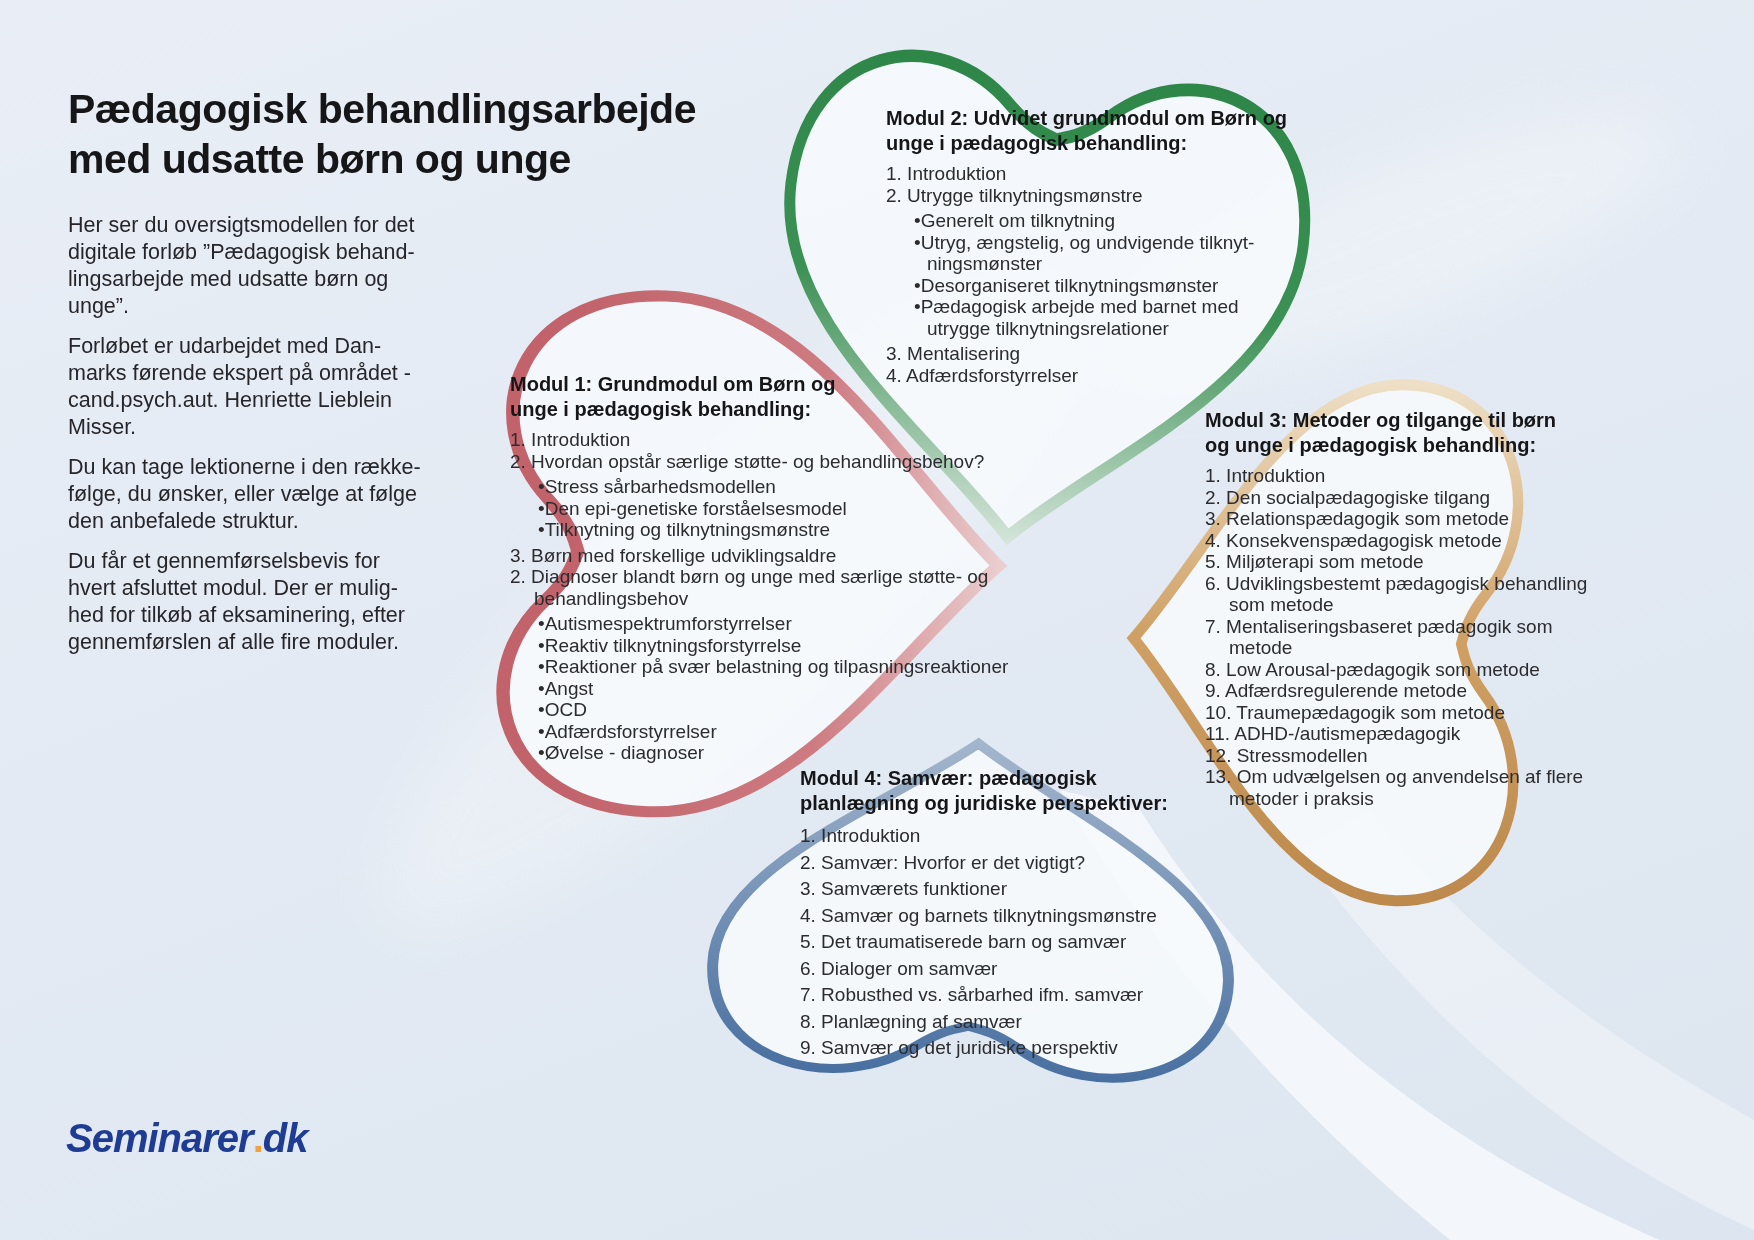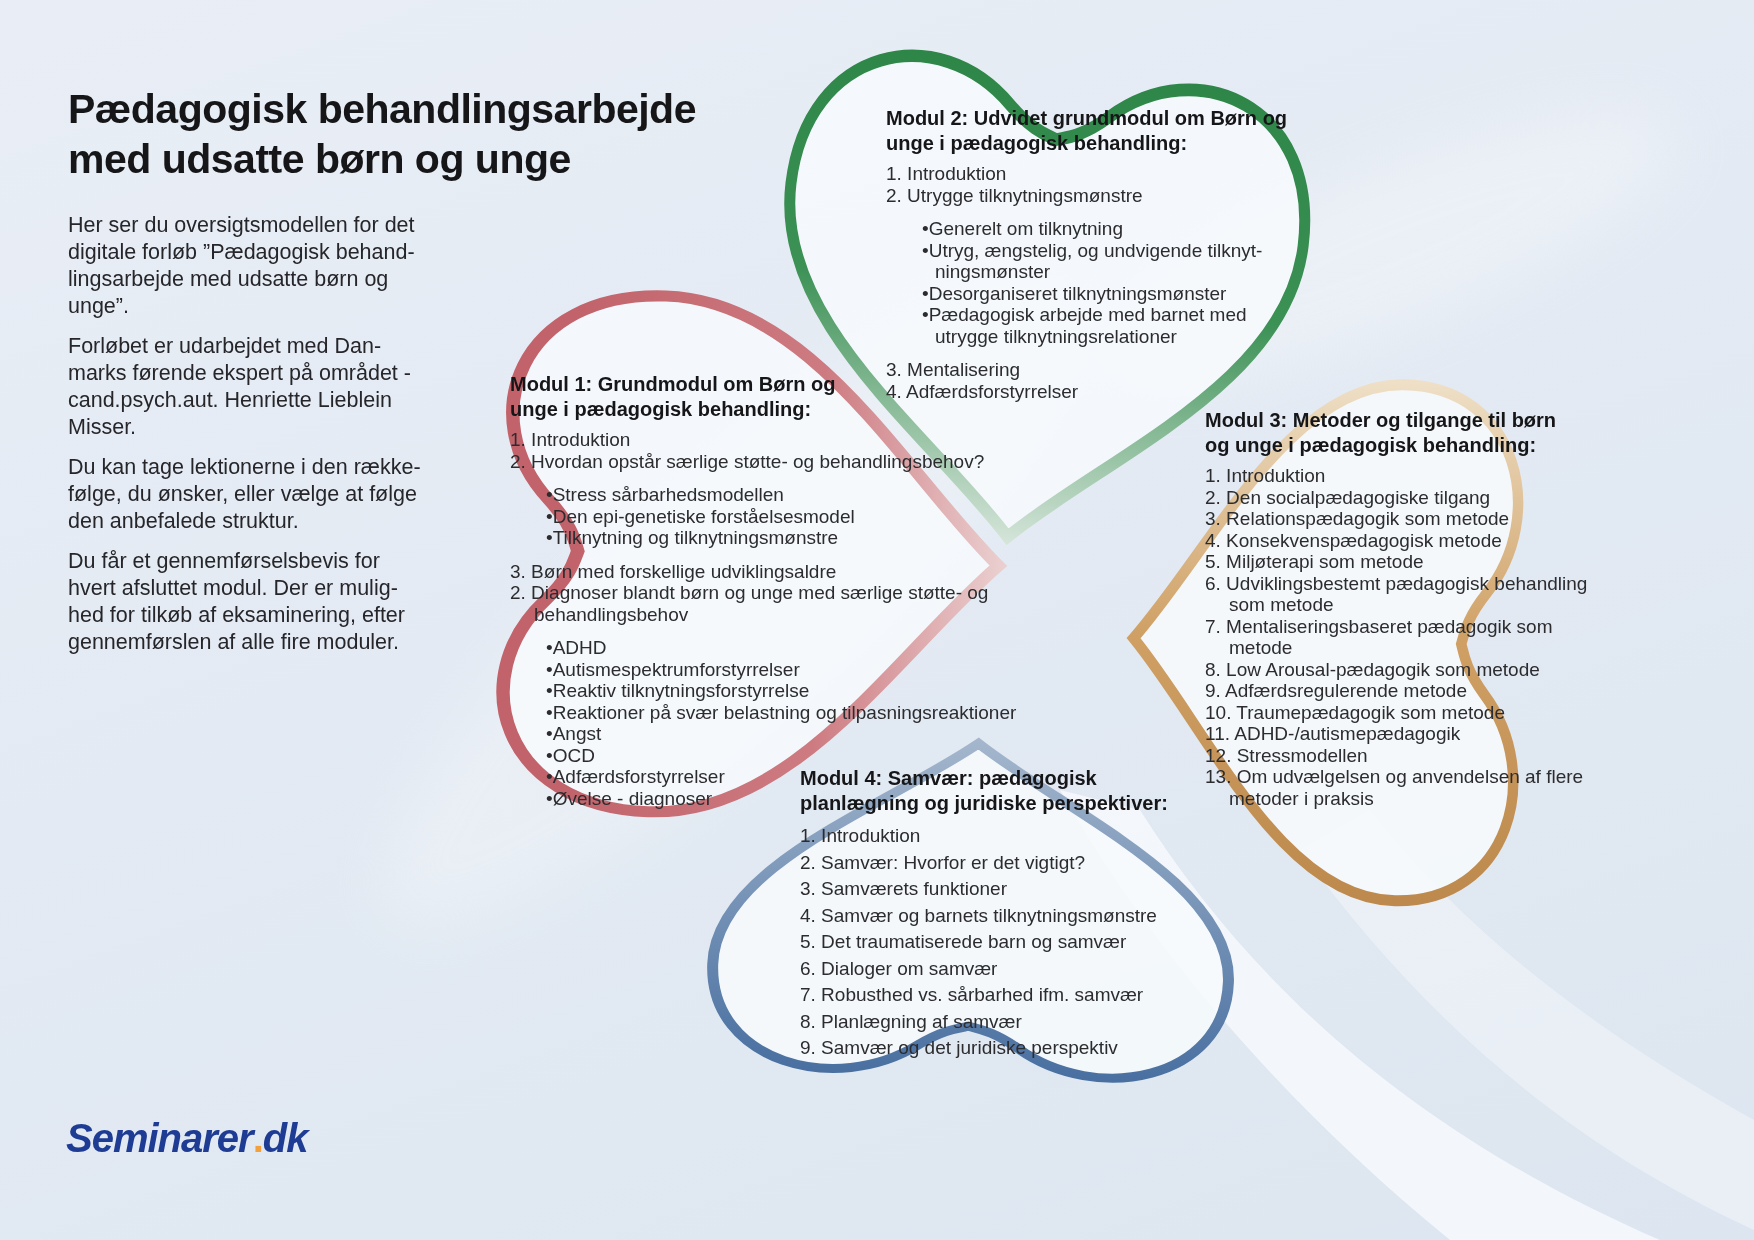--- a/index.html
+++ b/index.html
@@ -23,21 +23,21 @@
   .module { position:absolute; }
   .mtitle {
     white-space:pre-line; margin:0 0 7px 0; font-size:20px; line-height:25px;
     font-weight:700; color:#161618;
   }
   .item {
     white-space:pre-line; font-size:19px; line-height:21.5px;
     padding-left:24px; text-indent:-24px; color:#2c2c2f;
   }
   .m4 .item { line-height:26.5px; }
-  ul.subs { list-style:none; margin:12px; padding:0 0 0 24px; }
+  ul.subs { list-style:none; margin:4px; padding:0 0 0 24px; }
   .sub {
     white-space:pre-line; font-size:19px; line-height:21.5px;
     padding-left:13px; text-indent:-13px; color:#2c2c2f;
   }
   .sub::before { content:"\2022 "; }
 
   .logo {
     position:absolute; left:66px; top:1116px;
     font-size:40px; font-weight:700; font-style:italic;
     color:#1e3c94; letter-spacing:-1px;
@@ -133,21 +133,20 @@
     <div class="item">2. Hvordan opstår særlige støtte- og behandlingsbehov?</div>
     <ul class="subs">
       <li class="sub">Stress sårbarhedsmodellen</li>
       <li class="sub">Den epi-genetiske forståelsesmodel</li>
       <li class="sub">Tilknytning og tilknytningsmønstre</li>
     </ul>
     <div class="item">3. Børn med forskellige udviklingsaldre</div>
     <div class="item">2. Diagnoser blandt børn og unge med særlige støtte- og
 behandlingsbehov</div>
     <ul class="subs">
-      <li class="sub">ADHD</li>
       <li class="sub">Autismespektrumforstyrrelser</li>
       <li class="sub">Reaktiv tilknytningsforstyrrelse</li>
       <li class="sub">Reaktioner på svær belastning og tilpasningsreaktioner</li>
       <li class="sub">Angst</li>
       <li class="sub">OCD</li>
       <li class="sub">Adfærdsforstyrrelser</li>
       <li class="sub">Øvelse - diagnoser</li>
     </ul>
   </div>
 

